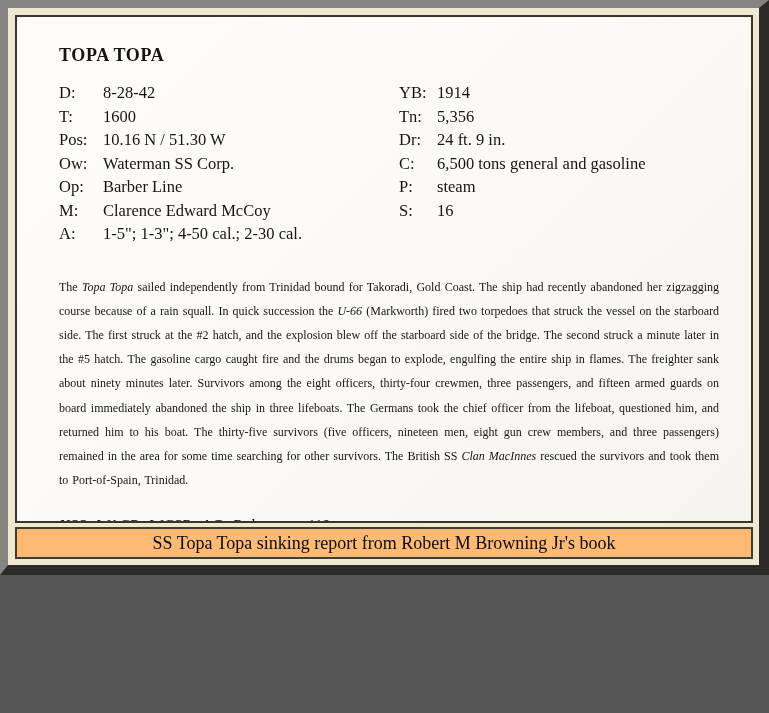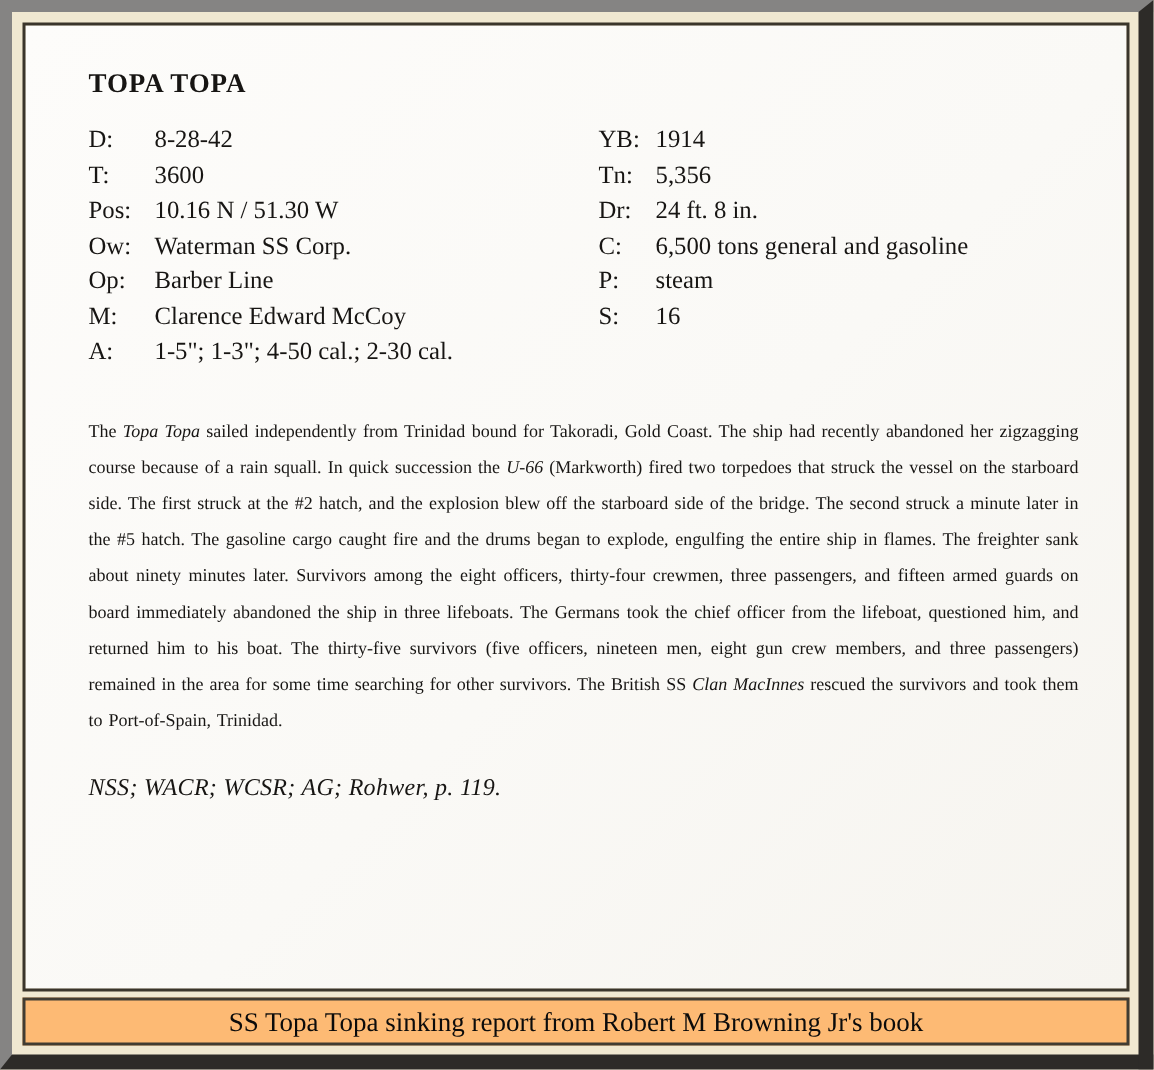--- a/index.html
+++ b/index.html
@@ -3,21 +3,21 @@
 <meta charset="utf-8">
 <style>
   html, body {
     margin: 0;
     padding: 0;
     background: #555;
   }
   .frame {
     box-sizing: border-box;
     width: 769px;
-    height: 713px;
+    height: 575px;
     border-style: solid;
     border-width: 8px 10px 10px 8px;
     border-color: #858483 #2d2b28 #2d2b28 #858483;
     background: #f0e8d1;
     padding: 7px 6px 6px 7px;
     display: flex;
     flex-direction: column;
     font-family: "Liberation Serif", serif;
   }
   .page {
@@ -92,21 +92,21 @@
 
     <div class="specs">
 
       <div class="specs-col-left">
         <div class="spec-row">
           <span class="spec-label">D:</span>
           <span class="spec-value">8-28-42</span>
         </div>
         <div class="spec-row">
           <span class="spec-label">T:</span>
-          <span class="spec-value">3600</span>
+          <span class="spec-value">1600</span>
         </div>
         <div class="spec-row">
           <span class="spec-label">Pos:</span>
           <span class="spec-value">10.16 N / 51.30 W</span>
         </div>
         <div class="spec-row">
           <span class="spec-label">Ow:</span>
           <span class="spec-value">Waterman SS Corp.</span>
         </div>
         <div class="spec-row">
@@ -127,21 +127,21 @@
         <div class="spec-row">
           <span class="spec-label">YB:</span>
           <span class="spec-value">1914</span>
         </div>
         <div class="spec-row">
           <span class="spec-label">Tn:</span>
           <span class="spec-value">5,356</span>
         </div>
         <div class="spec-row">
           <span class="spec-label">Dr:</span>
-          <span class="spec-value">24 ft. 8 in.</span>
+          <span class="spec-value">24 ft. 9 in.</span>
         </div>
         <div class="spec-row">
           <span class="spec-label">C:</span>
           <span class="spec-value">6,500 tons general and gasoline</span>
         </div>
         <div class="spec-row">
           <span class="spec-label">P:</span>
           <span class="spec-value">steam</span>
         </div>
         <div class="spec-row">

